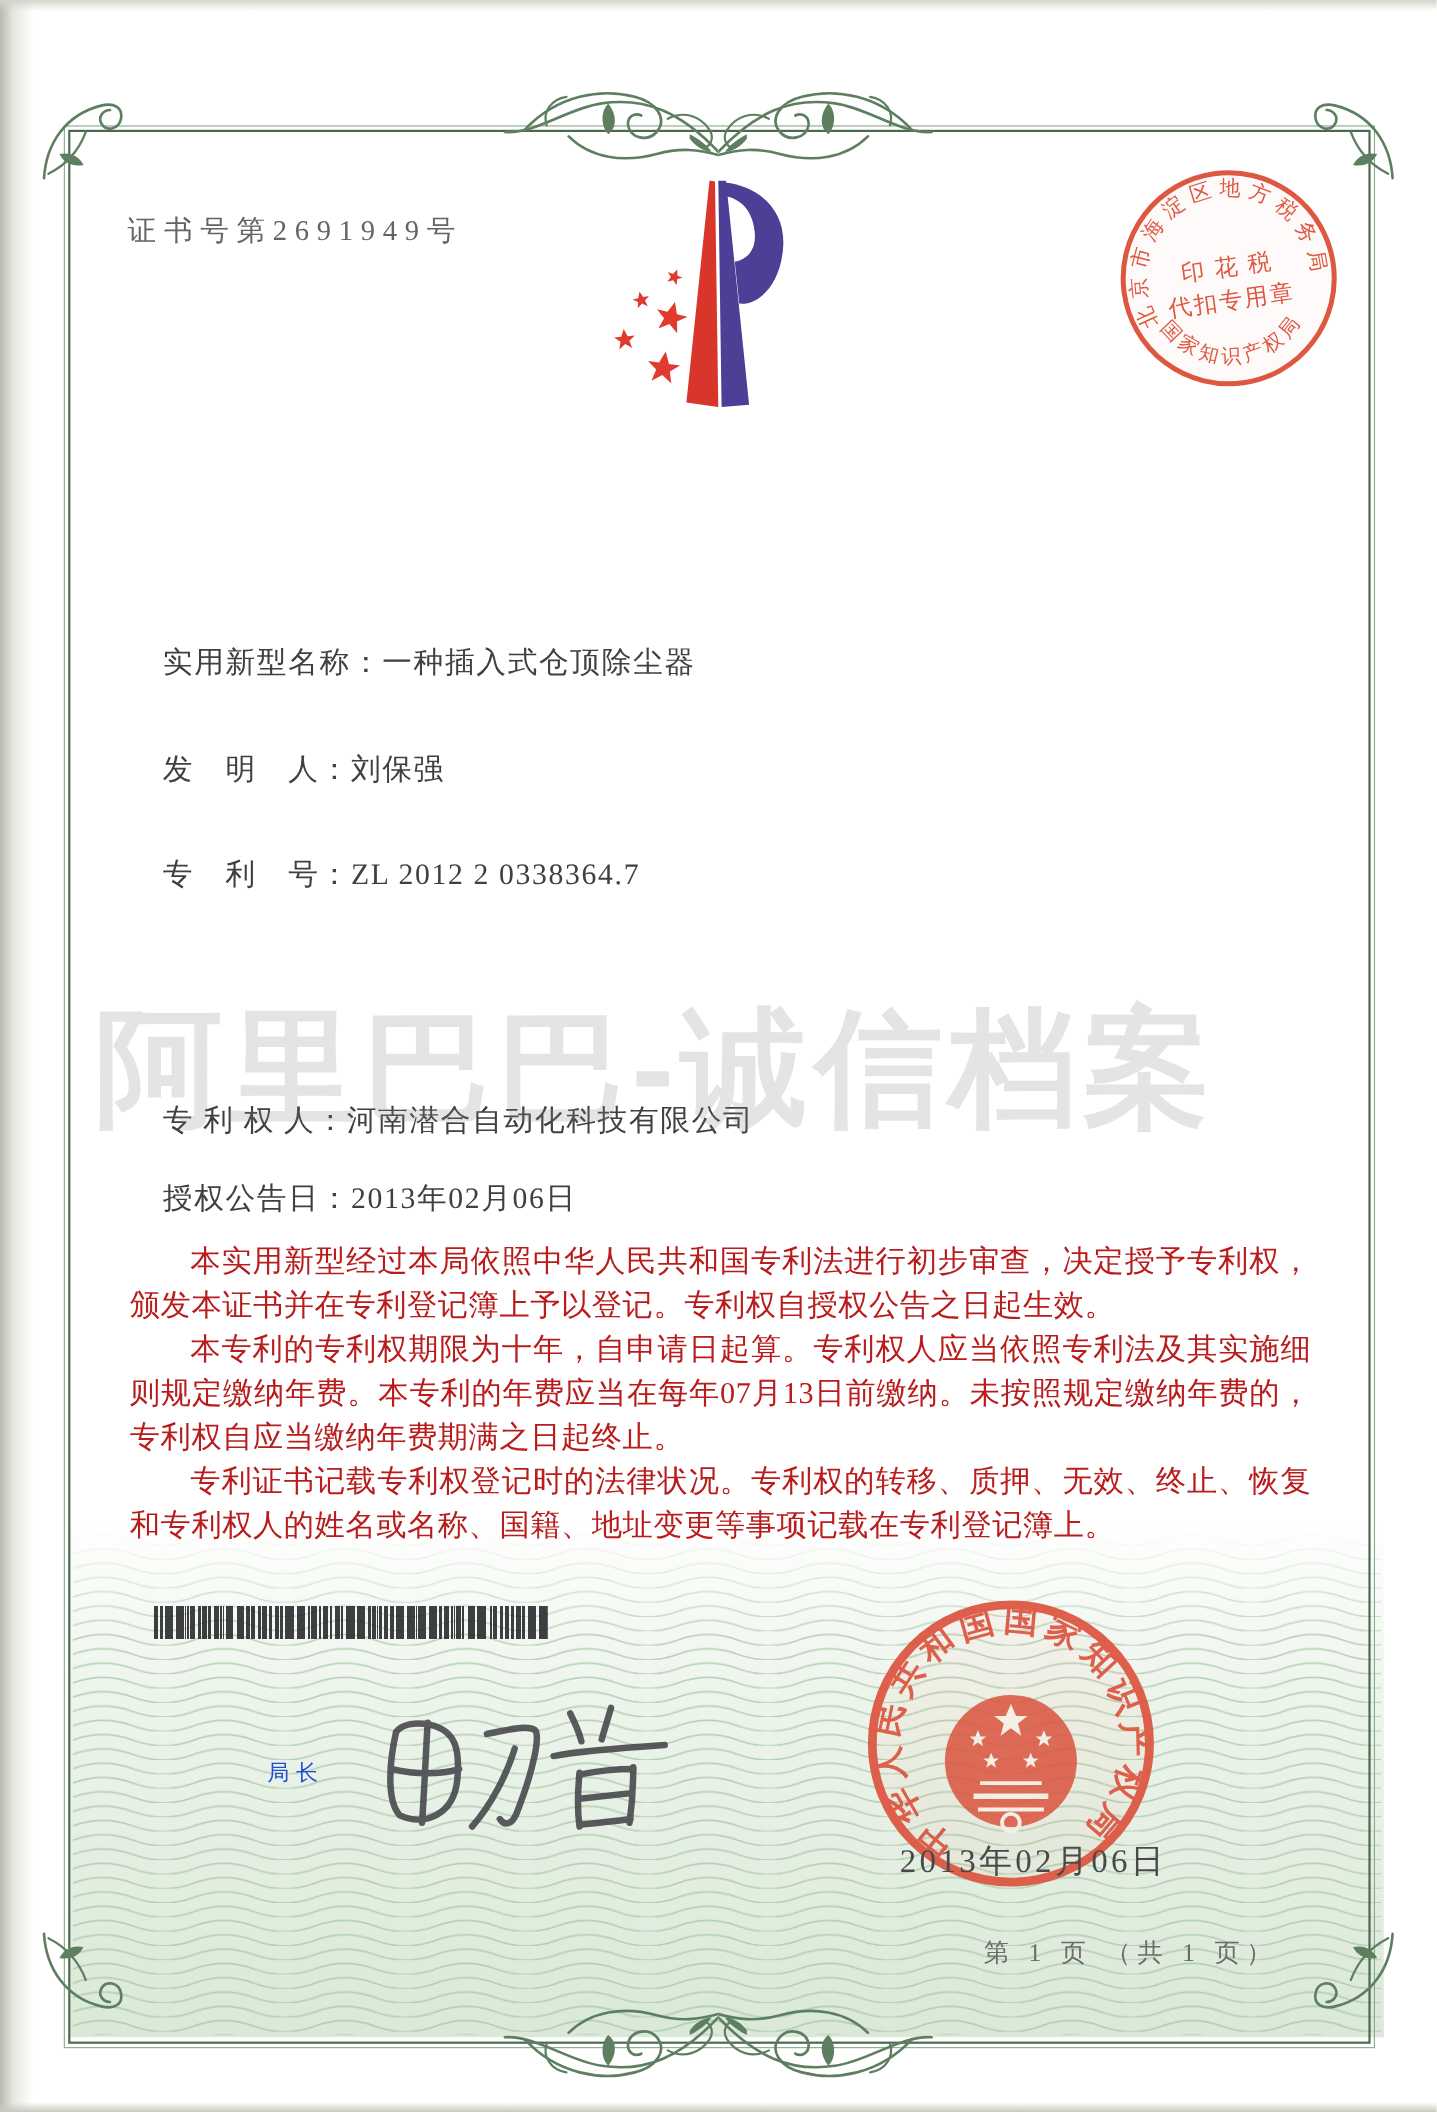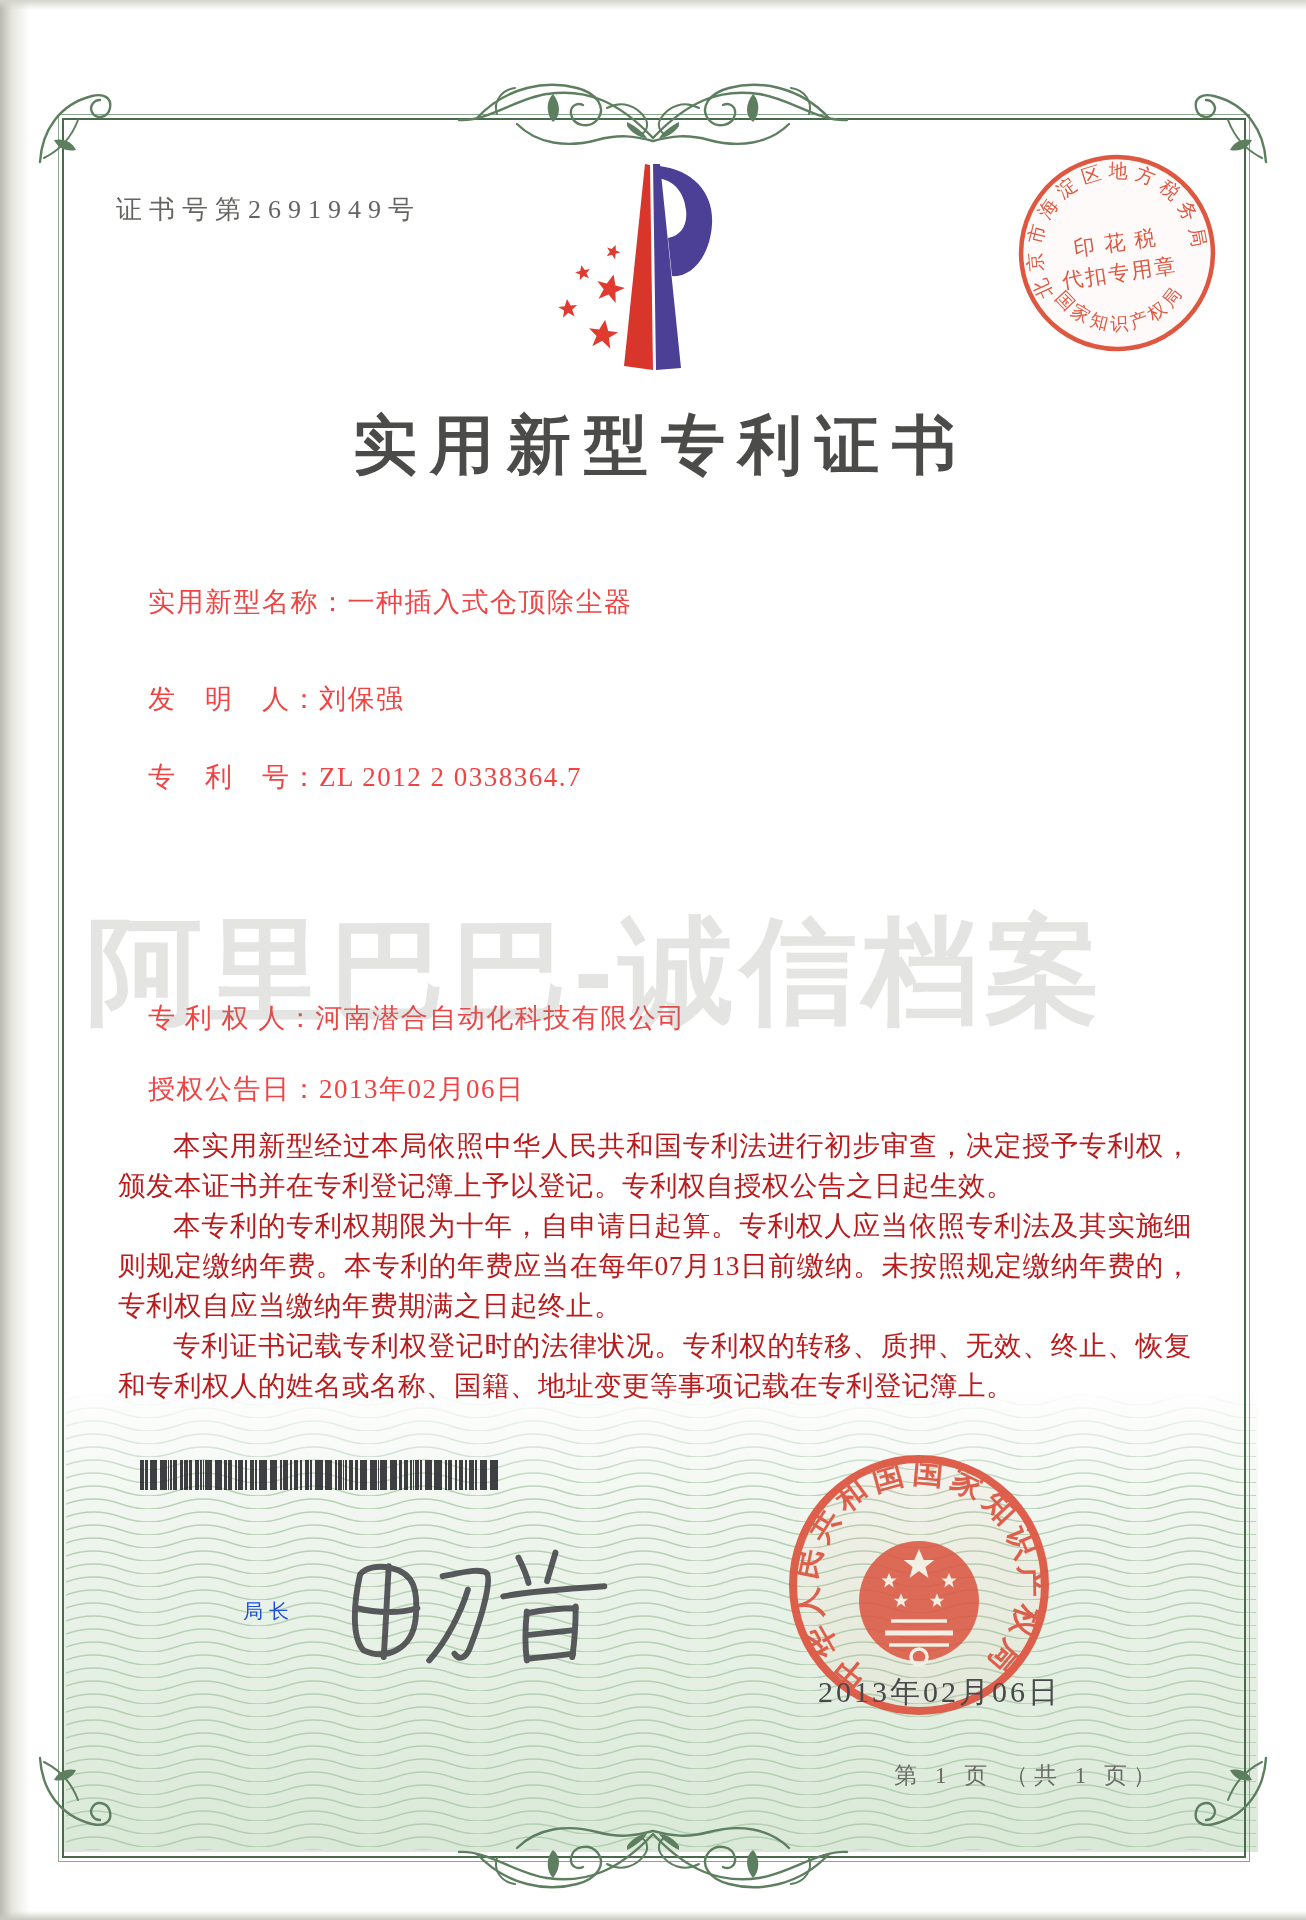--- a/index.html
+++ b/index.html
@@ -34,22 +34,22 @@
 
   .cert-no{position:absolute;left:116px;top:192px;font-size:26px;letter-spacing:7px;color:#646461;z-index:2;}
 
   .tax-stamp{position:absolute;left:1014px;top:150px;width:206px;height:206px;z-index:3;
     transform:rotate(-8deg);opacity:.95;}
   .logo{position:absolute;left:542px;top:164px;width:180px;height:214px;z-index:2;}
 
   .title{position:absolute;left:62px;right:62px;top:402px;text-align:center;z-index:2;
     font-size:64px;font-weight:600;letter-spacing:13px;color:#4b4b49;}
 
-  .field{position:absolute;left:148px;font-size:27px;color:#ef4444;letter-spacing:1.5px;z-index:2;white-space:nowrap;}
-  .f0{top:584px}.f1{top:681px}.f2{top:759px}.f3{top:874px}.f4{top:1000px}.f5{top:1071px}
+  .field{position:absolute;left:148px;font-size:27px;color:#404040;letter-spacing:1.5px;z-index:2;white-space:nowrap;}
+  .f0{top:584px}.f1{top:681px}.f2{top:777px}.f3{top:874px}.f4{top:1000px}.f5{top:1071px}
 
   .watermark{position:absolute;left:86px;top:894px;width:1190px;z-index:6;pointer-events:none;
     font-family:Liberation Sans, sans-serif;font-weight:700;
     font-size:116px;letter-spacing:6px;white-space:nowrap;color:rgba(134,134,127,0.22);}
 
   .body-text{position:absolute;left:118px;width:1074px;top:1126px;z-index:2;
     font-size:27.5px;line-height:40px;text-align:justify;color:#b91c1c;letter-spacing:.5px;}
   .body-text p{margin:0;text-indent:2em;}
 
   .barcode{position:absolute;left:140px;top:1460px;width:358px;height:30px;z-index:2;opacity:.88;
@@ -152,21 +152,20 @@
       <use href="#star5" transform="translate(41,109) scale(0.8) rotate(-12)"></use>
       <use href="#star5" transform="translate(68,125) scale(1.5) rotate(14)"></use>
       <use href="#star5" transform="translate(26,145) scale(1.0) rotate(-6)"></use>
       <use href="#star5" transform="translate(61,171) scale(1.55) rotate(8)"></use>
     </g>
     <path d="M103,0 L108,1 L111,206 L82,202 Z" fill="#d8352b"></path>
     <path d="M111,0 L118,0 L139,204 L114,206 Z" fill="#4b3f96"></path>
     <path d="M117,2 C152,6 172,30 170,60 C168,94 148,114 130,112 L126,74 C138,72 146,62 144,46 C142,28 132,16 115,14 Z" fill="#4b3f96"></path>
   </svg>
 
-  <div class="title">实用新型专利证书</div>
 
   <div class="field f0"><span>实用新型名称：</span><span>一种插入式仓顶除尘器</span></div>
   <div class="field f1"><span>发　明　人：</span><span>刘保强</span></div>
   <div class="field f2"><span>专　利　号：</span><span>ZL 2012 2 0338364.7</span></div>
   <div class="field f4"><span>专 利 权 人：</span><span>河南潜合自动化科技有限公司</span></div>
   <div class="field f5"><span>授权公告日：</span><span>2013年02月06日</span></div>
 
   <div class="watermark">阿里巴巴-诚信档案</div>
 
   <div class="body-text">

